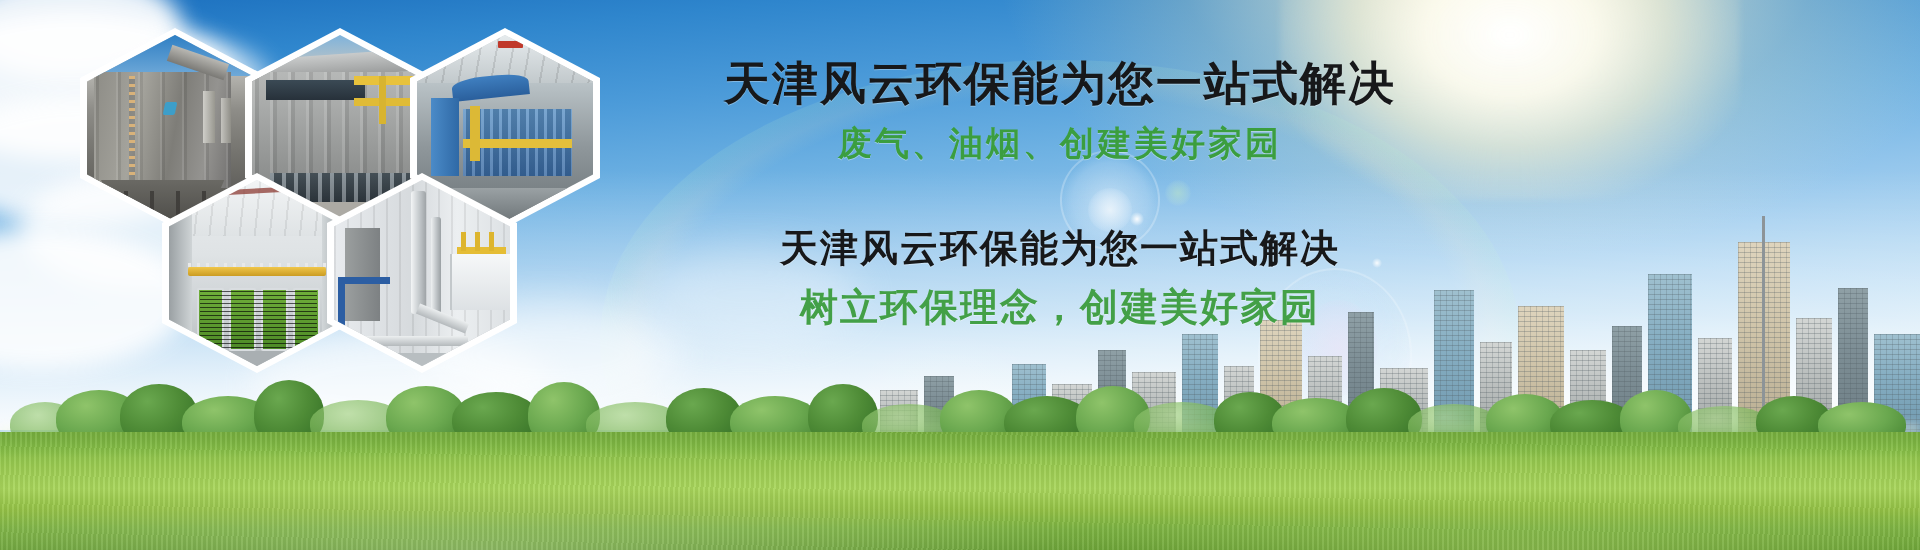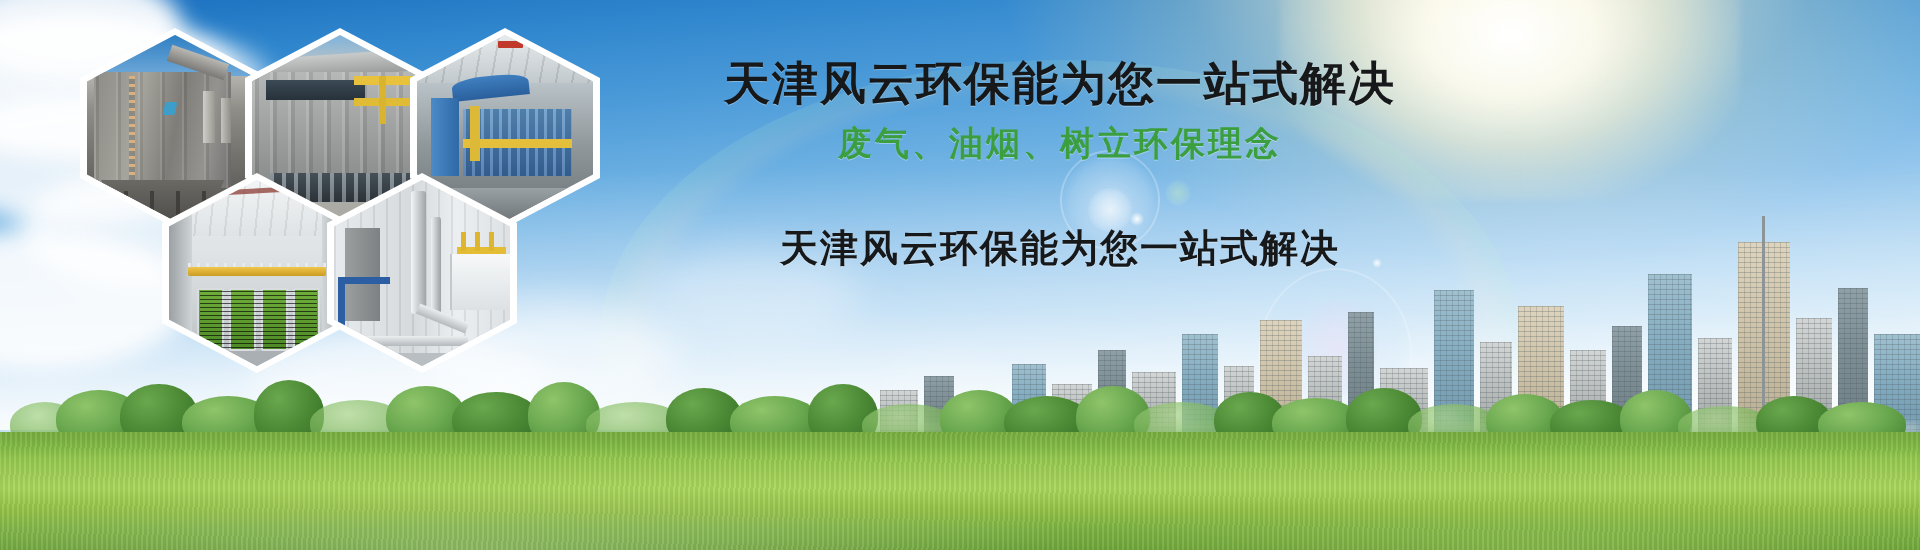--- a/index.html
+++ b/index.html
@@ -407,17 +407,18 @@
           <div class="yel3"></div>
           <div class="yel4"></div>
         <div class="floor"></div>
       </div>
     </div>
 
   </div>
 
   <div class="copy">
     <div class="line l1">天津风云环保能为您一站式解决</div>
-    <div class="line l2">废气、油烟、树立环保理念</div>
+    <div class="line l2">废气、油烟、创建美好家园</div>
     <div class="line l3">天津风云环保能为您一站式解决</div>
+    <div class="line l4">树立环保理念，创建美好家园</div>
   </div>
 
 </div>
 
 </body></html>

